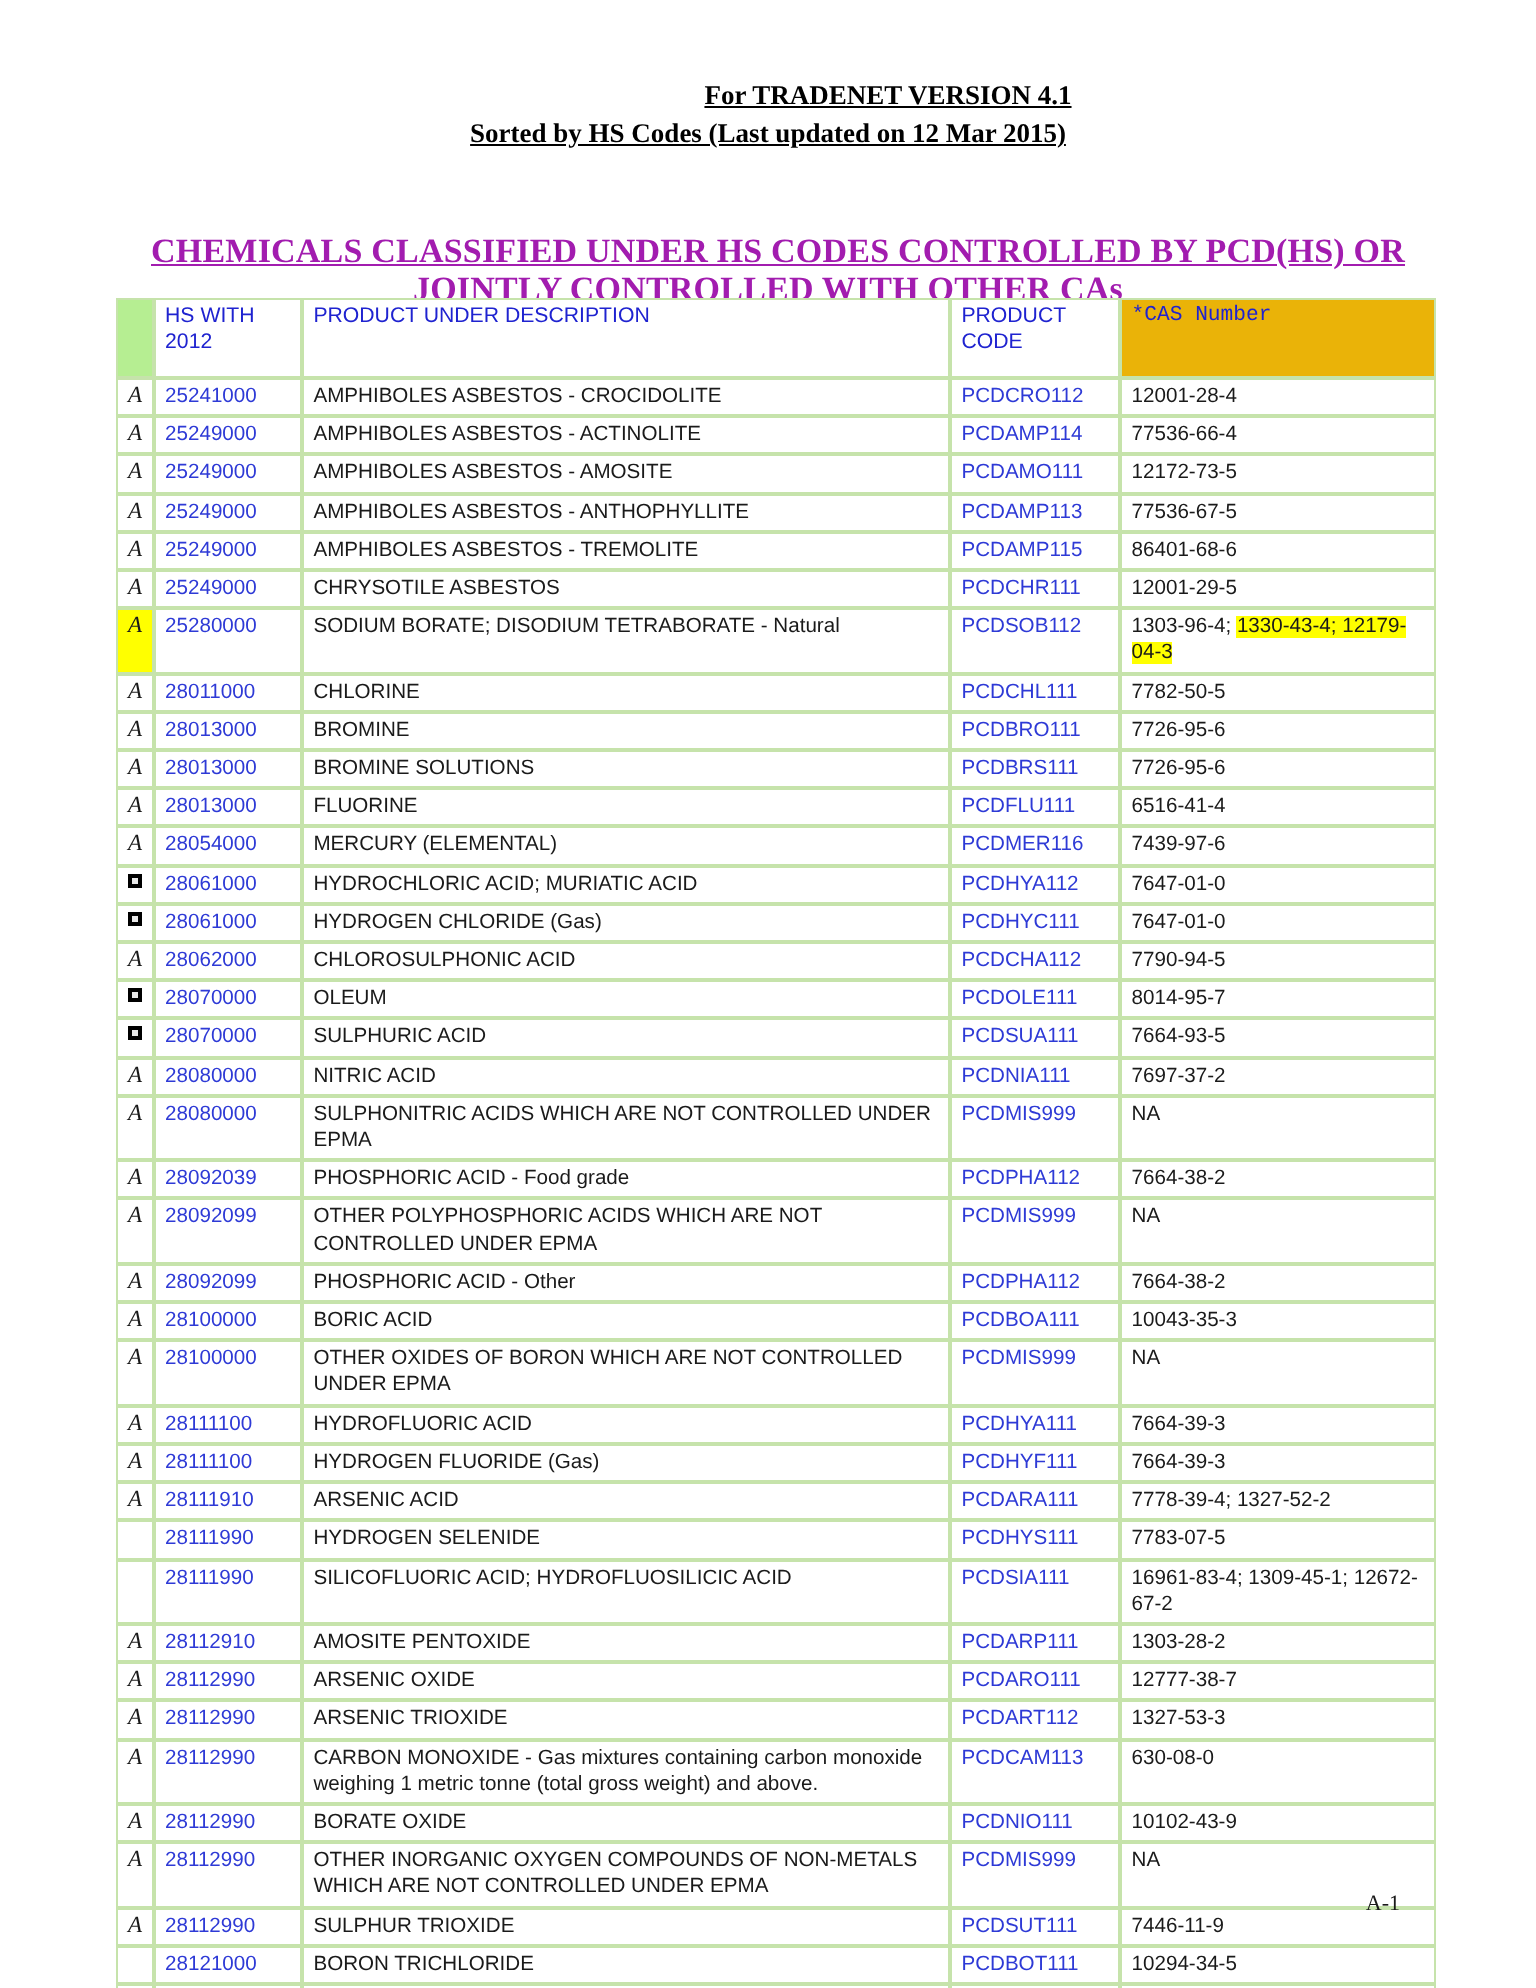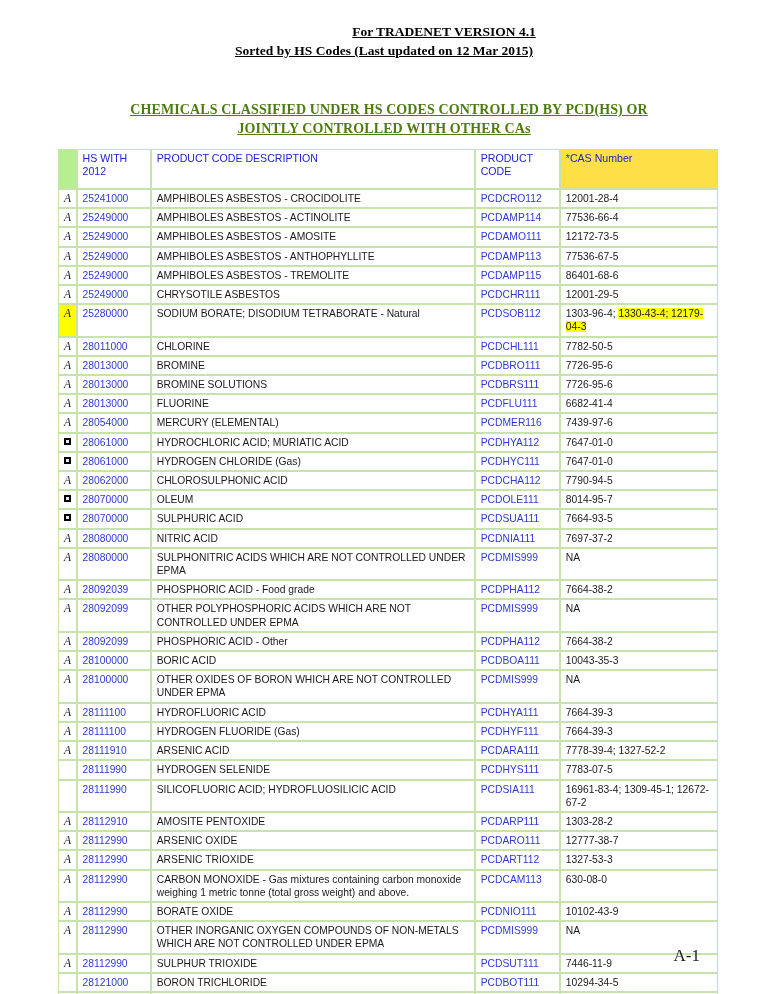--- a/index.html
+++ b/index.html
@@ -14,21 +14,21 @@
     color: #000000;
     position: relative;
     overflow: hidden;
   }
 
   .page {
     width: 768px;
     height: 994px;
     position: relative;
     box-sizing: border-box;
-    padding: 0;
+    padding: 16px;
   }
 
   
   .doc-header {
     padding-top: 22px;
     text-align: center;
     font-family: "Liberation Serif", serif;
     font-weight: bold;
     font-size: 13.5px;
     line-height: 19px;
@@ -42,23 +42,23 @@
   }
   .doc-header .line1 {
     padding-left: 120px;
   }
 
   .blue-title {
     margin-top: 40px;
     text-align: center;
     font-family: "Liberation Serif", serif;
     font-weight: bold;
-    font-size: 14px;
+    font-size: 17px;
     line-height: 19px;
-    color: #4d7c0f;
+    color: #a21caf;
     letter-spacing: 0.1px;
   }
   .blue-title span {
     text-decoration: underline;
   }
   .blue-title .bt-line1 {
     display: block;
     padding-left: 10px;
   }
   .blue-title .bt-line2 {
@@ -102,21 +102,21 @@
     color: #1f23d0;
     font-weight: bold;
     font-size: 10.6px;
     border: 1px solid #a2d87f;
     padding: 4px 5px 5px 6px;
     line-height: 14px;
     height: 34px;
     vertical-align: top;
   }
   thead th.h-mark { background: #b6ee92; }
-  thead th.h-cas  { background: #fde047; }
+  thead th.h-cas  { background: #eab308; font-family: Liberation Mono, monospace; }
 
   
   td.mark {
     text-align: center;
     font-style: italic;
     font-family: "Liberation Serif", serif;
     font-size: 11.5px;
     padding-left: 0;
     padding-right: 0;
     color: #1a1a1a;
@@ -154,21 +154,21 @@
   }
 
   
   .footer {
     position: absolute;
     left: 0;
     top: 946px;
     width: 700px;
     text-align: right;
     font-family: "Liberation Serif", serif;
-    font-size: 17px;
+    font-size: 11px;
     color: #1a1a1a;
   }
 </style>
 </head>
 <body>
 
 <div class="page">
 
   <div class="doc-header">
     <div class="line line1"><span>For TRADENET VERSION 4.1</span></div>
@@ -186,21 +186,21 @@
         <col class="c-mark">
         <col class="c-hs">
         <col class="c-desc">
         <col class="c-pcode">
         <col class="c-cas">
       </colgroup>
       <thead>
         <tr>
           <th class="h-mark"></th>
           <th><span>HS WITH</span><br><span>2012</span></th>
-          <th>PRODUCT CODE DESCRIPTION</th>
+          <th>PRODUCT UNDER DESCRIPTION</th>
           <th><span>PRODUCT</span><br><span>CODE</span></th>
           <th class="h-cas">*CAS Number</th>
         </tr>
       </thead>
       <tbody id="chem-body">
           <tr>
             <td class="mark">A</td>
             <td class="hs">25241000</td>
             <td class="desc">AMPHIBOLES ASBESTOS - CROCIDOLITE</td>
             <td class="pcode">PCDCRO112</td>
@@ -267,21 +267,21 @@
             <td class="hs">28013000</td>
             <td class="desc">BROMINE SOLUTIONS</td>
             <td class="pcode">PCDBRS111</td>
             <td class="cas">7726-95-6</td>
           </tr>
           <tr>
             <td class="mark">A</td>
             <td class="hs">28013000</td>
             <td class="desc">FLUORINE</td>
             <td class="pcode">PCDFLU111</td>
-            <td class="cas">6682-41-4</td>
+            <td class="cas">6516-41-4</td>
           </tr>
           <tr>
             <td class="mark">A</td>
             <td class="hs">28054000</td>
             <td class="desc">MERCURY (ELEMENTAL)</td>
             <td class="pcode">PCDMER116</td>
             <td class="cas">7439-97-6</td>
           </tr>
           <tr>
             <td class="mark"><span class="sq"></span></td>

